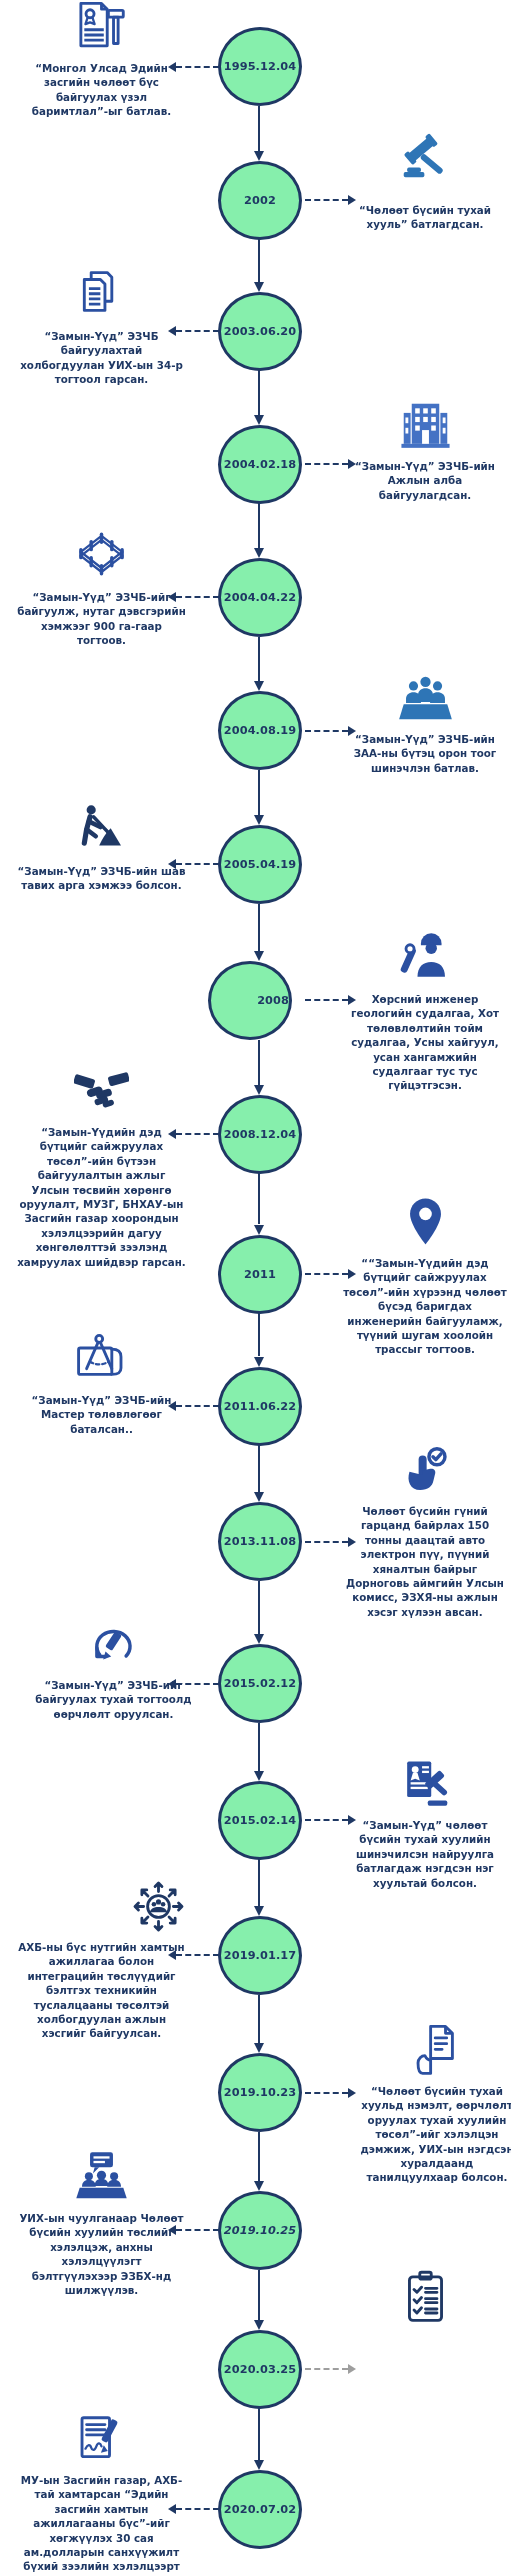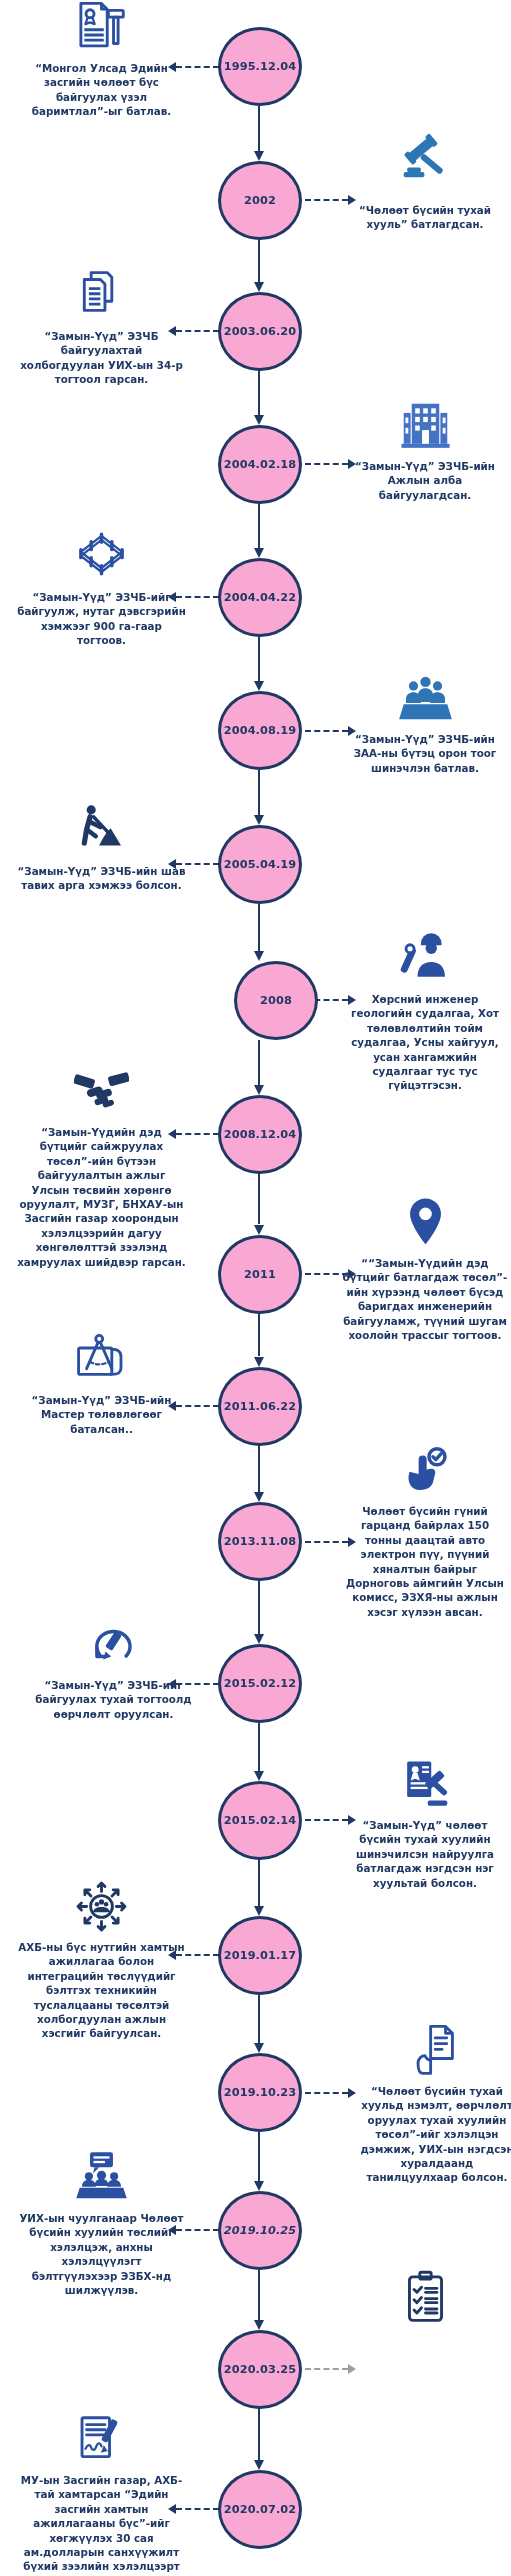--- a/index.html
+++ b/index.html
@@ -1,20 +1,20 @@
 <!DOCTYPE html>
 <html style="--navy: #1F3864; --royal: #2B50A1; --steel: #2E75B6;font-size:10.7px"><head>
 <meta charset="utf-8">
 <style>
   html,body{margin:0;padding:0;background:#fff;}
   .page{position:relative;width:511px;height:2576px;background:#fff;overflow:hidden;
         font-family:"DejaVu Sans","Liberation Sans",sans-serif;}
   .event,.side-block,.date-circle,.dash-arrow,.vline,.varrow{position:absolute;}
   .date-circle{width:84px;height:79px;box-sizing:border-box;border:3.3px solid var(--navy);
-        border-radius:50%;background:#f9a8d4;display:flex;align-items:center;justify-content:center;z-index:2;}
+        border-radius:50%;background:#86efac;display:flex;align-items:center;justify-content:center;z-index:2;}
   .date-label{font-size:11.3px;font-weight:700;color:var(--navy);letter-spacing:0.1px;white-space:nowrap;}
   .vline{width:2px;background:var(--navy);left:258px;z-index:1;}
   .varrow{width:0;height:0;border-left:5.3px solid transparent;border-right:5.3px solid transparent;
         border-top:10px solid var(--navy);left:254px;z-index:1;}
   .dash-arrow{width:51px;height:0;z-index:1;}
   .dash-line{position:absolute;top:-1.3px;border-top:2.7px dashed var(--arrcol,var(--navy));}
   .dash-arrow.left .dash-line{left:8px;right:0;}
   .dash-arrow.right .dash-line{left:0;right:8px;}
   .dash-head{position:absolute;top:-5.3px;width:0;height:0;border-top:5.3px solid transparent;border-bottom:5.3px solid transparent;}
   .dash-arrow.left .dash-head{left:0;border-right:8.7px solid var(--arrcol,var(--navy));}
@@ -236,21 +236,21 @@
               <rect x="12" y="28" width="12" height="46" rx="5" transform="rotate(24 18 51)"></rect>
               <circle cx="21" cy="31" r="7" fill="#fff" stroke="#2B50A1" stroke-width="5"></circle>
             </svg>
           </div>
       <div class="event-text">Хөрсний инженер геологийн судалгаа, Хот төлөвлөлтийн тойм судалгаа, Усны хайгуул, усан хангамжийн судалгааг тус тус гүйцэтгэсэн.</div>
     </div>
     <div class="dash-arrow right" style="top: 1000px; left: 305px;">
       <span class="dash-line"></span>
       <span class="dash-head"></span>
     </div>
-    <div class="date-circle" style="left: 234px; top: 961px;">
+    <div class="date-circle" style="left: 208px; top: 961px; justify-content: flex-end;">
       <span class="date-label">2008</span>
     </div>
   </div>
       <div class="vline" style="top: 1040px; height: 45px;"></div>
       <div class="varrow" style="top: 1085px;"></div>
       <div class="event">
     <div class="side-block left" style="top: 1064px;">
       <div class="icon">
             <svg viewBox="0 0 96 96" fill="#1F3864">
               <rect x="0" y="22" width="36" height="17" rx="4" transform="rotate(17 18 30)"></rect>
@@ -276,21 +276,21 @@
       <div class="vline" style="top: 1173px; height: 51px;"></div>
       <div class="varrow" style="top: 1225px;"></div>
       <div class="event">
     <div class="side-block right" style="top: 1195px;">
       <div class="icon">
             <svg viewBox="0 0 96 96" fill="#2B50A1">
               <path d="M48 6c-15 0-27 12-27 27 0 20 27 53 27 53s27-33 27-53C75 18 63 6 48 6z"></path>
               <circle cx="48" cy="33" r="11" fill="#fff"></circle>
             </svg>
           </div>
-      <div class="event-text">““Замын-Үүдийн дэд бүтцийг батлагдаж төсөл”-ийн хүрээнд чөлөөт бүсэд баригдах инженерийн байгууламж, түүний шугам хоолойн трассыг тогтоов.</div>
+      <div class="event-text">““Замын-Үүдийн дэд бүтцийг сайжруулах төсөл”-ийн хүрээнд чөлөөт бүсэд баригдах инженерийн байгууламж, түүний шугам хоолойн трассыг тогтоов.</div>
     </div>
     <div class="dash-arrow right" style="top: 1274px; left: 305px;">
       <span class="dash-line"></span>
       <span class="dash-head"></span>
     </div>
     <div class="date-circle" style="left: 218px; top: 1235px;">
       <span class="date-label">2011</span>
     </div>
   </div>
       <div class="vline" style="top: 1313px; height: 43px;"></div>
@@ -391,21 +391,21 @@
       <span class="dash-line"></span>
       <span class="dash-head"></span>
     </div>
     <div class="date-circle" style="left: 218px; top: 1781px;">
       <span class="date-label">2015.02.14</span>
     </div>
   </div>
       <div class="vline" style="top: 1859px; height: 47px;"></div>
       <div class="varrow" style="top: 1906px;"></div>
       <div class="event">
-    <div class="side-block left" style="top: 1879px;">
+    <div class="side-block left" style="top: 1879px; align-items: flex-end;">
       <div class="icon">
             <svg viewBox="0 0 96 96">
               <defs>
                 <path id="arr" d="M48 22V8M42 13l6-6 6 6" fill="none" stroke="#1F3864" stroke-width="5" stroke-linecap="round" stroke-linejoin="round"></path>
               </defs>
               <circle cx="48" cy="48" r="19" fill="none" stroke="#1F3864" stroke-width="5"></circle>
               <g fill="#1F3864">
                 <circle cx="40" cy="44" r="4"></circle>
                 <circle cx="56" cy="44" r="4"></circle>
                 <circle cx="48" cy="40" r="4.5"></circle>

